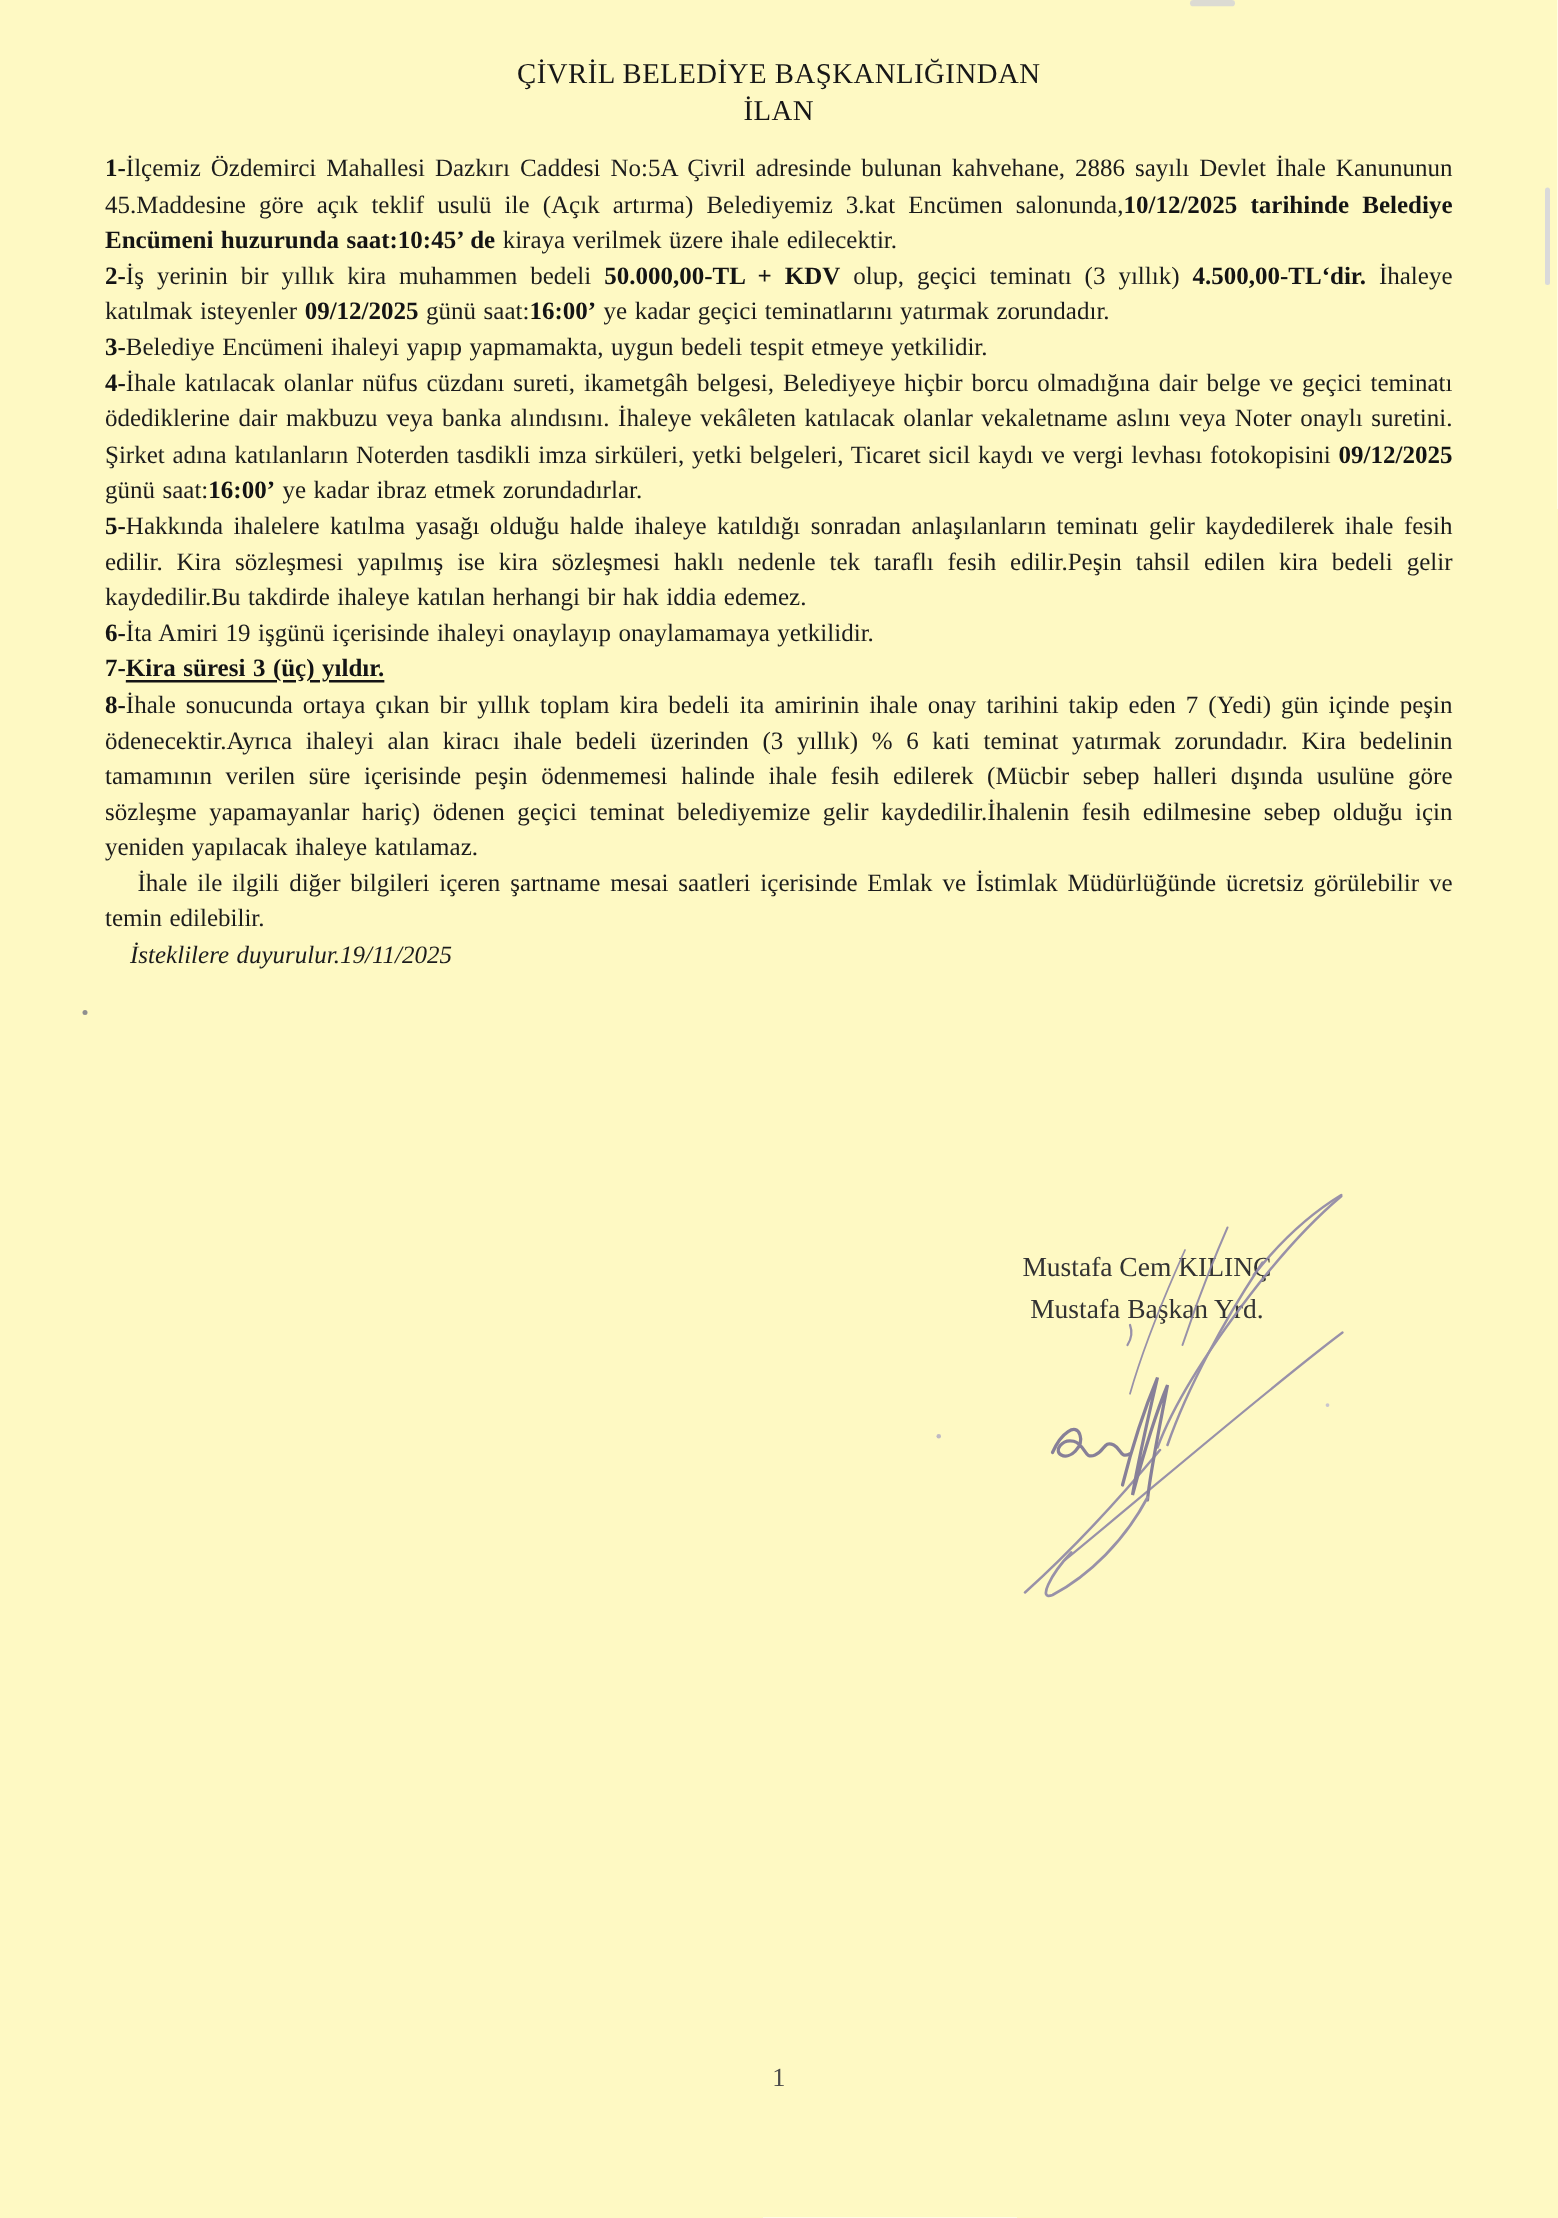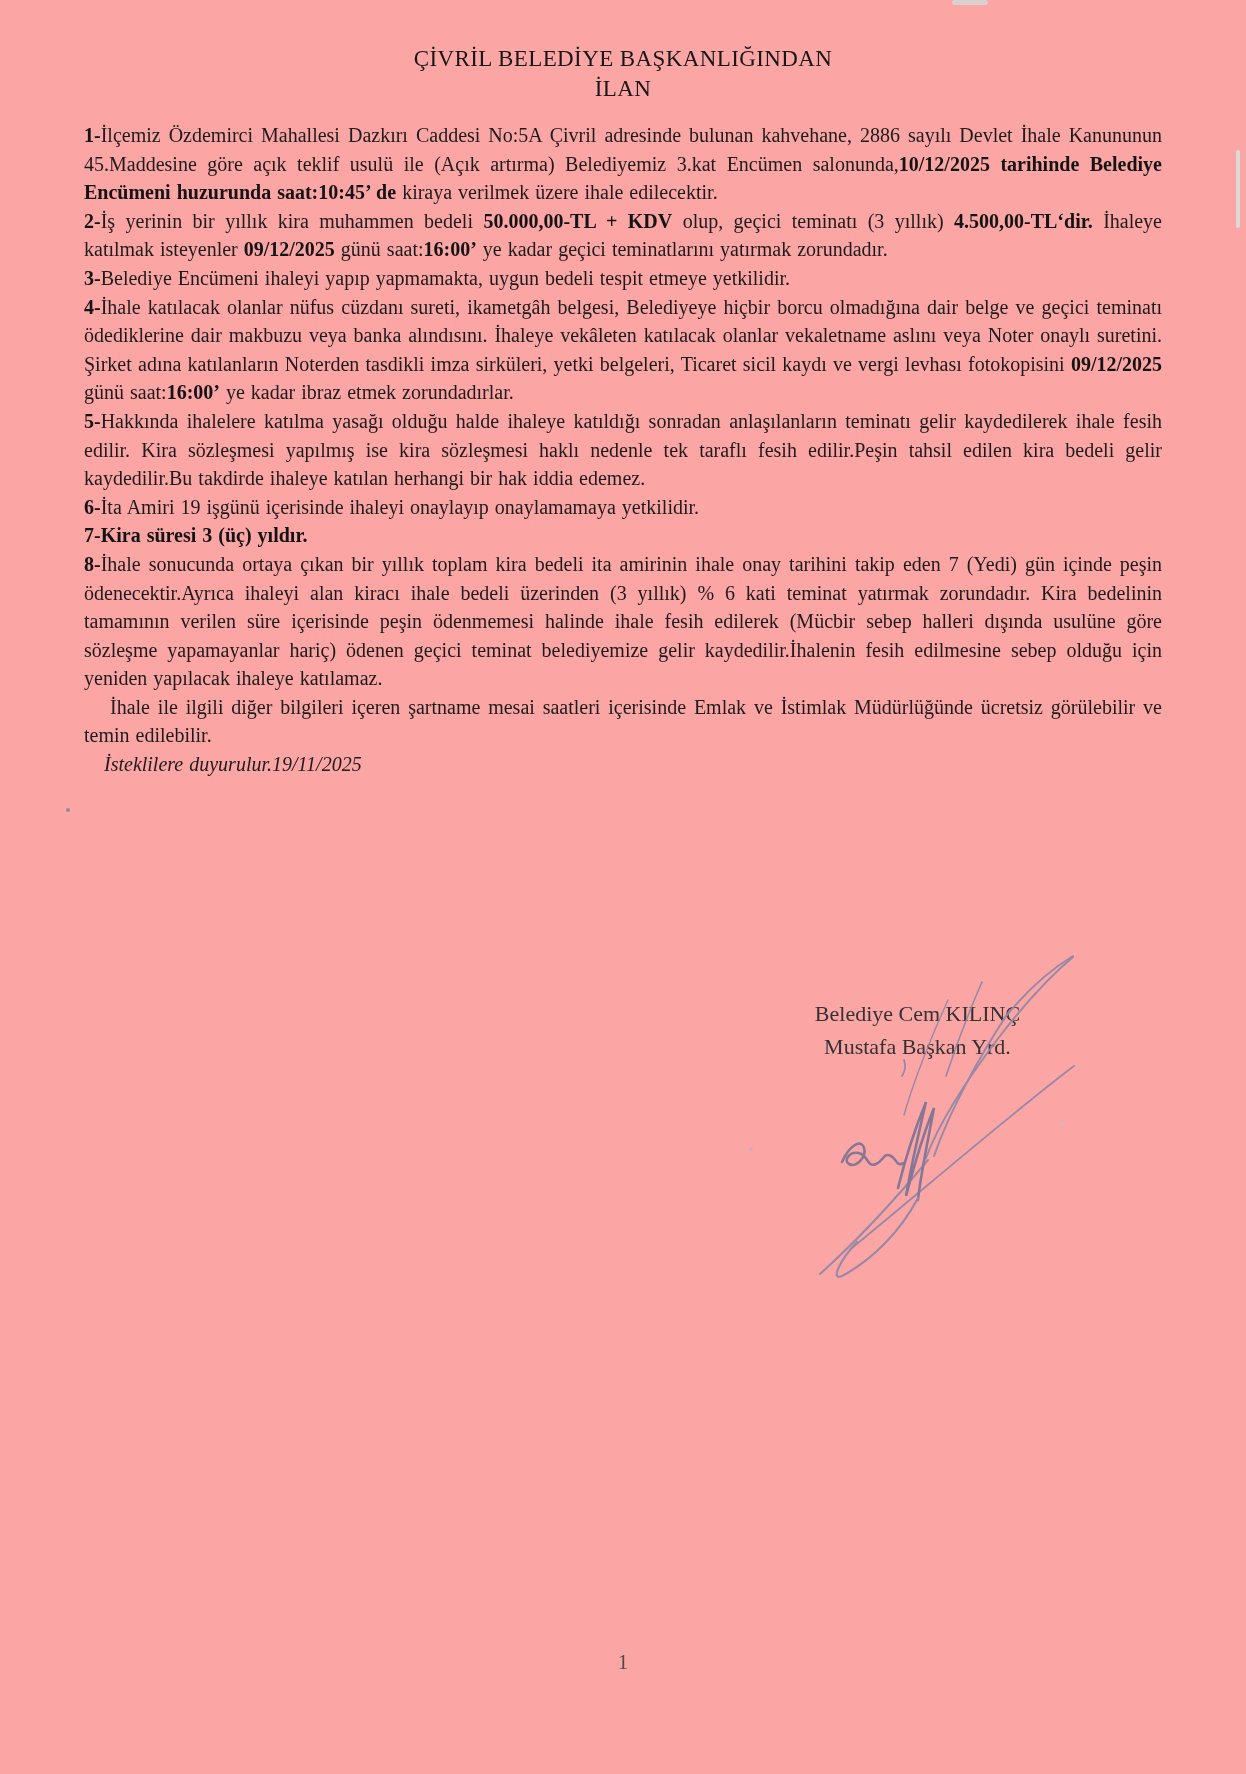--- a/index.html
+++ b/index.html
@@ -4,21 +4,21 @@
 <style>
   html, body {
     margin: 0;
     padding: 0;
     background: #ffffff;
   }
   .page {
     position: relative;
     width: 1246px;
     height: 1774px;
-    background: #fca5a5;
+    background: #fef9c3;
     overflow: hidden;
     font-family: "Liberation Serif", "DejaVu Serif", serif;
     color: #1d1d1d;
   }
   .doc {
     position: absolute;
     left: 84px;
     top: 44px;
     width: 1078px;
   }
@@ -34,20 +34,21 @@
     margin-top: 17px;
     font-size: 20px;
     line-height: 28.6px;
     text-align: justify;
     word-spacing: 1px;
     color: #1c1c1c;
   }
   .para { margin: 0; }
   .b { font-weight: bold; color: #141414; }
   .u {
+    text-decoration: underline;
     text-decoration-thickness: 2px;
     text-underline-offset: 3px;
   }
   .sig-block {
     position: absolute;
     left: 775px;
     top: 997px;
     width: 285px;
     text-align: center;
     font-size: 22px;
@@ -110,21 +111,21 @@
         <p class="para"><span class="b">5-</span><span class="">Hakkında ihalelere katılma yasağı olduğu halde ihaleye katıldığı sonradan anlaşılanların teminatı gelir kaydedilerek ihale fesih edilir. Kira sözleşmesi yapılmış ise kira sözleşmesi haklı nedenle tek taraflı fesih edilir.Peşin tahsil edilen kira bedeli gelir kaydedilir.Bu takdirde ihaleye katılan herhangi bir hak iddia edemez.</span></p>
         <p class="para"><span class="b">6-</span><span class="">İta Amiri 19 işgünü içerisinde ihaleyi onaylayıp onaylamamaya yetkilidir.</span></p>
         <p class="para"><span class="b">7-</span><span class="b u">Kira süresi 3 (üç) yıldır.</span></p>
         <p class="para"><span class="b">8-</span><span class="">İhale sonucunda ortaya çıkan bir yıllık toplam kira bedeli ita amirinin ihale onay tarihini takip eden 7 (Yedi) gün içinde peşin ödenecektir.Ayrıca ihaleyi alan kiracı ihale bedeli üzerinden (3 yıllık) % 6 kati teminat yatırmak zorundadır. Kira bedelinin tamamının verilen süre içerisinde peşin ödenmemesi halinde ihale fesih edilerek (Mücbir sebep halleri dışında usulüne göre sözleşme yapamayanlar hariç) ödenen geçici teminat belediyemize gelir kaydedilir.İhalenin fesih edilmesine sebep olduğu için yeniden yapılacak ihaleye katılamaz.</span></p>
         <p class="para" style="text-indent: 26px;"><span class="">İhale ile ilgili diğer bilgileri içeren şartname mesai saatleri içerisinde Emlak ve İstimlak Müdürlüğünde ücretsiz görülebilir ve temin edilebilir.</span></p>
         <p class="para" style="text-indent: 20px; font-style: italic;"><span class="">İsteklilere duyurulur.19/11/2025</span></p>
       </div>
   </div>
 
   <div class="sig-block">
-    <div>Belediye Cem KILINÇ</div>
+    <div>Mustafa Cem KILINÇ</div>
     <div>Mustafa Başkan Yrd.</div>
   </div>
 
   <svg class="signature-svg" viewBox="0 0 410 350" aria-hidden="true">
     <g fill="none" stroke="#8e86a6" stroke-width="2" stroke-linecap="round" opacity="0.9">
 
       <path d="M 373 26 C 350 40 325 62 303 90"></path>
       <path d="M 373 27 C 348 48 320 80 300 106 C 268 148 240 190 226 228"></path>
 
       <path d="M 310 80 C 280 125 250 180 234 226"></path>

